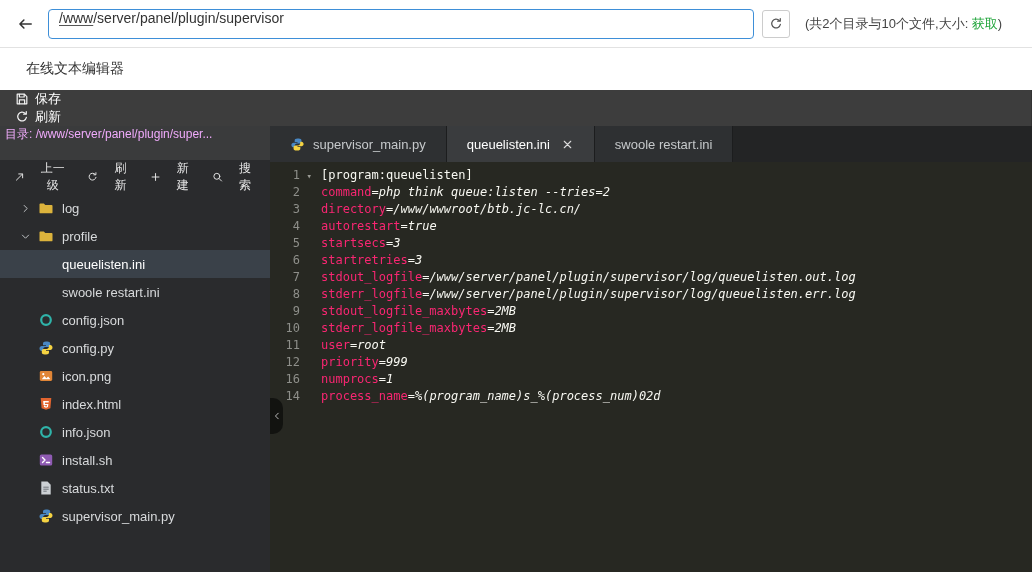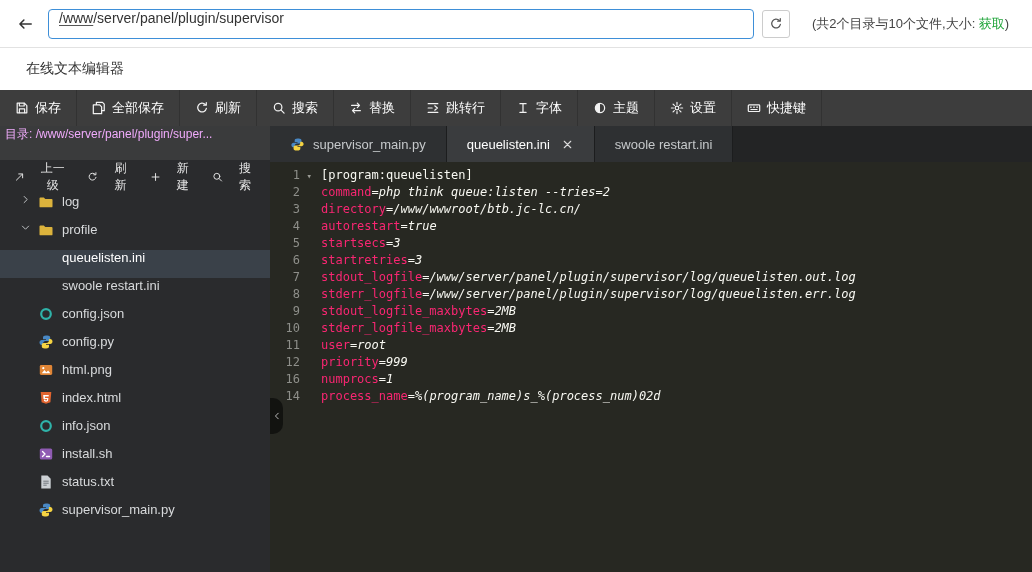--- a/index.html
+++ b/index.html
@@ -10,42 +10,42 @@
   .iconbox { display:inline-flex; align-items:center; justify-content:center; }
 
   
   .topbar { height:48px; display:flex; align-items:center; gap:8px; padding:0 10px; background:#fff; border-bottom:1px solid #e2e2e2; }
   .back-btn { width:30px; height:30px; border:none; background:#fff; color:#333; cursor:pointer; display:flex; align-items:center; justify-content:center; }
   .back-btn .iconbox { width:18px; height:18px; }
   .url-input { width:706px; height:30px; border:1px solid #3e8fd8; border-radius:4px; padding:0 10px; display:flex; align-items:flex-start; font-size:14px; color:#333; background:#fff; cursor:text; overflow:hidden; white-space:pre; }
   .url-www { text-decoration:underline; text-underline-offset:2px; text-decoration-color:#555; }
   .reload-btn { width:28px; height:28px; border:1px solid #ccc; border-radius:3px; background:#fff; color:#555; cursor:pointer; display:flex; align-items:center; justify-content:center; }
   .reload-btn .iconbox { width:14px; height:14px; }
-  .stats { font-size:13px; color:#444; white-space:nowrap; margin-left:14px; }
+  .stats { font-size:13px; color:#444; white-space:nowrap; margin-left:7px; }
   .stats-link { color:#20a53a; text-decoration:none; cursor:pointer; }
 
   
   .titlebar { height:42px; display:flex; align-items:center; padding:0 26px; background:#fff; font-size:14px; color:#333; }
 
   
-  .toolbar { height:36px; background:#3d3d3d; display:flex; }
+  .toolbar { height:36px; background:#3d3d3d; display:flex;flex-direction:column; }
   .tbtn { height:36px; padding:0 15px; background:transparent; border:none; border-right:1px solid #323232; color:#fff; font-size:13px; display:flex; align-items:center; gap:6px; cursor:pointer; }
   .tbtn .ticon { width:14px; height:14px; color:#f2f2f2; }
 
   
   .main { height:446px; display:flex; position:relative; }
 
   
   .sidebar { width:270px; background:#2a2b2d; display:flex; flex-direction:column; flex:0 0 270px; }
   .side-dir { height:34px; background:#3a3b3c; color:#f0abfc; font-size:12px; display:flex; align-items:flex-start; padding:0 5px; white-space:nowrap; overflow:hidden; }
   .side-actions { height:34px; display:flex; align-items:center; gap:18px; padding:0 14px; }
   .saction { display:flex; align-items:center; gap:11px; background:none; border:none; color:#e6e6e6; font-size:12px; cursor:pointer; }
   .saction .iconbox { width:12px; height:12px; color:#e6e6e6; }
   .tree { flex:1; overflow:hidden; }
-  .titem { height:28px; display:flex; align-items:flex-start; padding-left:20px; cursor:pointer; }
+  .titem { height:28px; display:flex; align-items:center; padding-left:20px; cursor:pointer; }
   .titem.selected { background:#3a4149; }
   .chev { width:11px; height:11px; flex:0 0 11px; margin-right:7px; color:#c2c5c7; display:inline-flex; }
   .chev.empty { visibility:hidden; }
   .ficon { width:16px; height:16px; flex:0 0 16px; margin-right:8px; display:inline-flex; }
   .ficon.empty { visibility:hidden; }
   .tname { font-size:13px; color:#d8dadc; white-space:nowrap; }
   .titem.selected .tname { color:#ffffff; }
 
   
   .rightpane { flex:1; display:flex; flex-direction:column; background:#272822; min-width:0; }
@@ -103,29 +103,20 @@
         <svg viewBox="0 0 16 16">
           <path fill="none" stroke="currentColor" stroke-width="1.4" stroke-linecap="round" stroke-linejoin="round" d="M2.5 2.5h8.2l2.8 2.8v8.2H2.5z"></path>
           <path fill="none" stroke="currentColor" stroke-width="1.4" stroke-linecap="round" stroke-linejoin="round" d="M5 2.7v3h5.5v-3M5 13.3V9h6v4.3"></path>
         </svg>
       </span>
       <span>保存</span>
     </button>
     <button class="tbtn">
       <span class="ticon iconbox">
         <svg viewBox="0 0 16 16">
-          <path fill="none" stroke="currentColor" stroke-width="1.4" stroke-linecap="round" stroke-linejoin="round" d="M5 4V1.5h7l2 2V11h-2.5"></path>
-          <path fill="none" stroke="currentColor" stroke-width="1.4" stroke-linecap="round" stroke-linejoin="round" d="M1.5 4.5h7.3l2.2 2.2v7.8H1.5z"></path>
-        </svg>
-      </span>
-      <span>全部保存</span>
-    </button>
-    <button class="tbtn">
-      <span class="ticon iconbox">
-        <svg viewBox="0 0 16 16">
           <path fill="none" stroke="currentColor" stroke-width="1.4" stroke-linecap="round" stroke-linejoin="round" d="M13 8.5A5 5 0 1 1 11.7 4"></path>
           <path fill="none" stroke="currentColor" stroke-width="1.4" stroke-linecap="round" stroke-linejoin="round" d="M12.9 1.8v3h-3"></path>
         </svg>
       </span>
       <span>刷新</span>
     </button>
     <button class="tbtn">
       <span class="ticon iconbox">
         <svg viewBox="0 0 16 16">
           <circle fill="none" stroke="currentColor" stroke-width="1.4" stroke-linecap="round" stroke-linejoin="round" cx="7" cy="7" r="4.3"></circle>
@@ -289,21 +280,21 @@
         </div>
         <div class="titem">
           <span class="chev empty"></span>
           <span class="ficon">
             <svg viewBox="0 0 16 16">
               <rect x="1.8" y="3" width="12.4" height="10" rx="1.4" fill="#e08536"></rect>
               <circle cx="5.3" cy="6.2" r="1.1" fill="#fff"></circle>
               <path d="M3.8 11.2 6.4 8l2 2.3 1.7-1.8 2.3 2.7z" fill="#fff"></path>
             </svg>
           </span>
-          <span class="tname">html.png</span>
+          <span class="tname">icon.png</span>
         </div>
         <div class="titem">
           <span class="chev empty"></span>
           <span class="ficon">
             <svg viewBox="0 0 16 16">
               <path d="M2.7 2h10.6l-.9 10.2L8 13.8l-4.4-1.6z" fill="#e2642f"></path>
               <path d="M5.2 5h5.6l-.2 1.5H6.9l.1 1.4h3.4L10 11l-2 .7-2-.7-.1-1.4h1.4v.6l.8.3.8-.3.1-1.1H5.5z" fill="#fff"></path>
             </svg>
           </span>
           <span class="tname">index.html</span>

